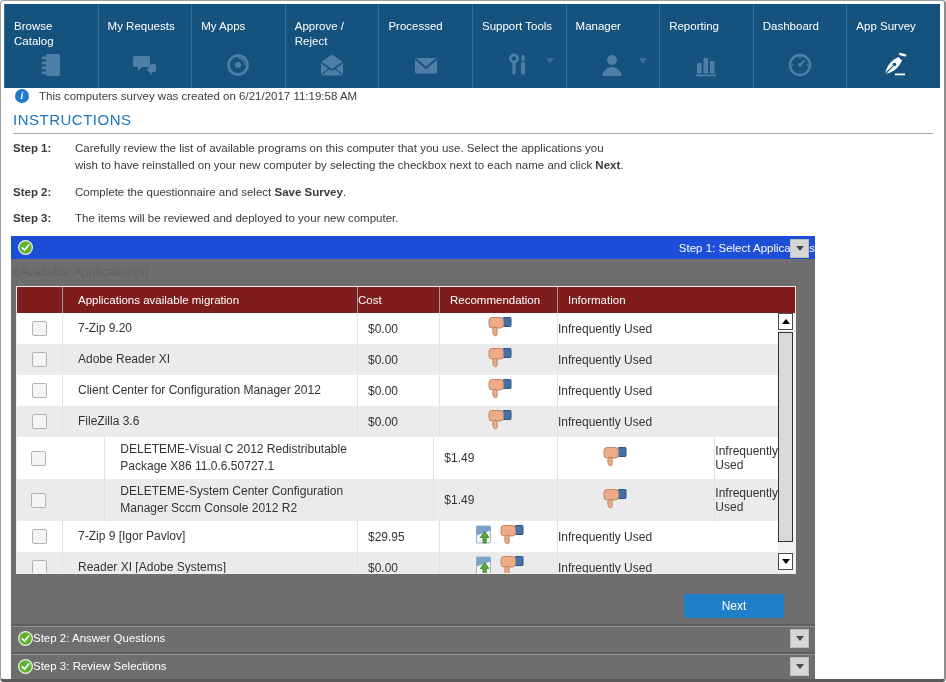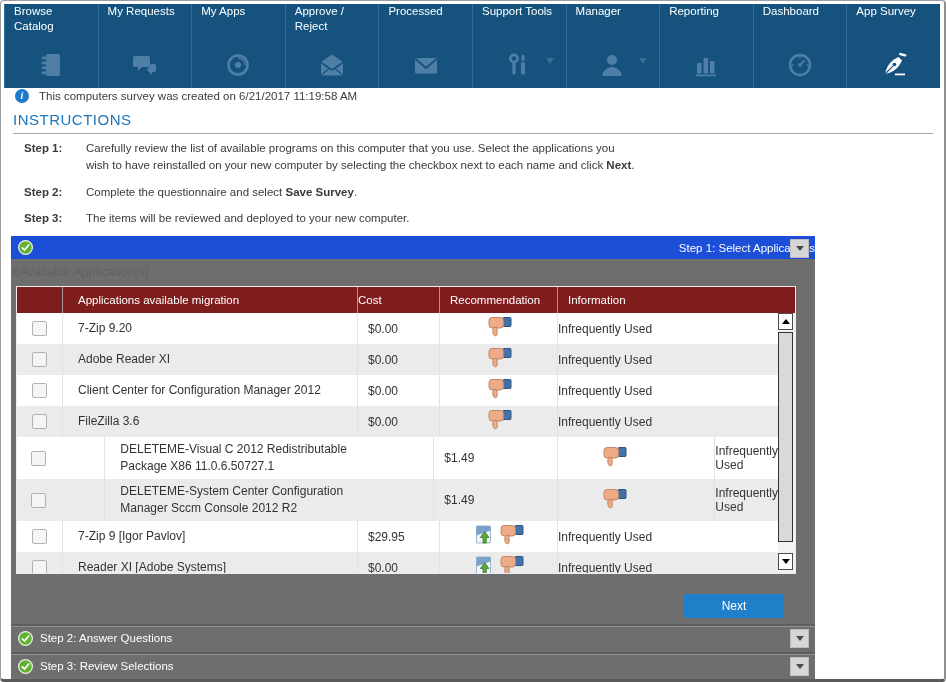--- a/index.html
+++ b/index.html
@@ -3,37 +3,37 @@
 <meta charset="utf-8">
 <style>
   html,body{margin:0;padding:0;width:946px;height:682px;background:#fff;
     font-family:"Liberation Sans",sans-serif;overflow:hidden;}
   .window{position:absolute;inset:0;background:#fff;border:1px solid #9e9e9e;
     border-right:2px solid #8f8f8f;border-bottom:3px solid #595959;border-radius:4px;overflow:hidden;}
 
   
   .nav{position:absolute;left:3px;top:3px;right:4px;height:84px;background:#15537E;display:flex;}
   .tab{position:relative;flex:1 1 0;border-left:1px solid #2F6F9B;cursor:pointer;color:#fff;}
-  .tab-label{padding:0 6px 0 9px;font-size:11.5px;line-height:1.3;}
+  .tab-label{padding:15px 6px 0 9px;font-size:11.5px;line-height:1.3;}
   .tab-icon{position:absolute;left:0;right:0;bottom:9px;display:flex;justify-content:center;color:#4F7FA6;}
   .tab.active .tab-icon{color:#fff;}
   .caret{position:absolute;right:12px;bottom:20px;width:0;height:0;
     border:4.5px solid transparent;border-top:6px solid #3B6C94;}
 
   
   .info-row{position:absolute;left:14px;top:88px;display:flex;align-items:center;gap:10px;}
   .info-icon{width:14px;height:14px;border-radius:50%;background:#1E79C8;color:#fff;
     font:italic bold 10px/14px "Liberation Serif",serif;text-align:center;flex:0 0 auto;}
   .info-text{font-size:11.5px;color:#3C3C3C;}
 
   
   .instructions-heading{position:absolute;left:12px;top:110px;font-size:15px;color:#1B76BD;letter-spacing:.5px;}
   .rule{position:absolute;left:12px;right:11px;top:132px;border-top:1px solid #a6a6a6;}
   .steps{position:absolute;left:12px;top:139px;width:625px;}
-  .step{display:flex;margin-bottom:9px;font-size:11.5px;color:#3A3A3A;line-height:1.5;justify-content:flex-end;}
+  .step{display:flex;margin-bottom:9px;font-size:11.5px;color:#3A3A3A;line-height:1.5;}
   .step-label{flex:0 0 62px;font-weight:bold;}
   .step-text{width:552px;}
 
   
   .panel{position:absolute;left:10px;top:235px;width:804px;bottom:0;background:#6E6E6E;overflow:hidden;}
   .panel-header{position:relative;height:23px;background:#1d4ed8;display:flex;align-items:center;cursor:pointer;justify-content:space-between;}
   .panel-header .chk{margin-left:7px;flex:0 0 auto;display:flex;}
   .panel-header .ph-label{color:#fff;font-size:11.5px;margin-left:7px;}
   .dd-btn{position:absolute;right:6px;top:3px;width:17px;height:17px;background:#d6d6d6;
     border:1px solid #bdbdbd;display:flex;align-items:center;justify-content:center;cursor:pointer;}
@@ -71,21 +71,21 @@
     border:1px solid #333;box-sizing:border-box;cursor:grab;}
   .tri-up{width:0;height:0;border:4px solid transparent;border-bottom:5px solid #000;margin-bottom:4px;}
   .tri-down{width:0;height:0;border:4px solid transparent;border-top:5px solid #000;margin-top:4px;}
 
   
   .next-btn{position:absolute;left:673px;top:358px;width:100px;height:24px;background:#1F80C9;
     border:none;border-radius:2px;color:#fff;font-size:12px;font-family:inherit;cursor:pointer;}
   .step-bar{position:absolute;left:0;right:0;height:22px;background:#6E6E6E;display:flex;align-items:center;
     border-top:1px solid #919191;box-shadow:0 -2px 0 #5e5e5e;cursor:pointer;}
   .step-bar .chk{margin-left:7px;display:flex;}
-  .step-bar .sb-label{color:#fff;font-size:11.5px;margin-left:7px;}
+  .step-bar .sb-label{color:#fff;font-size:11.5px;}
   .step-bar .dd-btn{top:2px;}
   .bar2{top:390px;}
   .bar3{top:418px;}
 
   b{font-weight:bold;}
 </style>
 </head>
 <body>
 
 <svg width="0" height="0" style="position:absolute">

